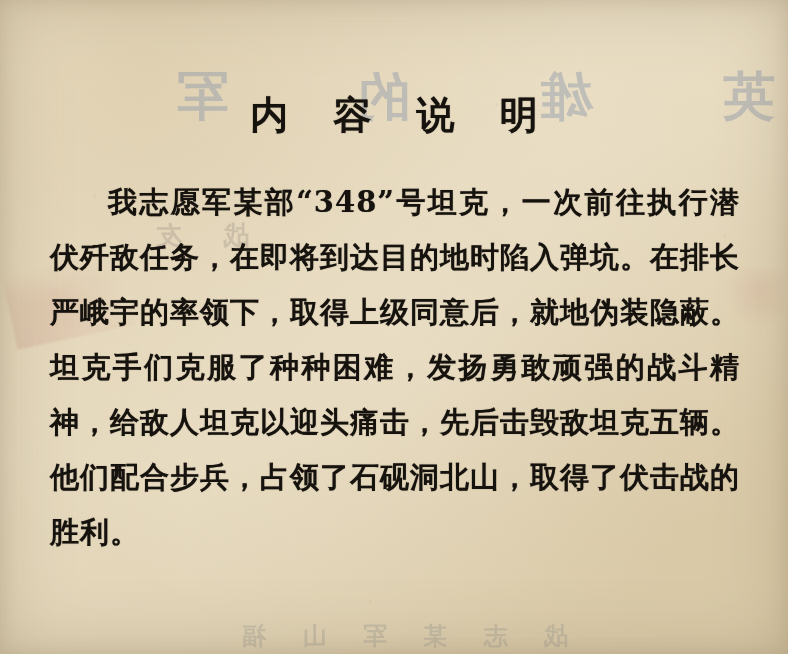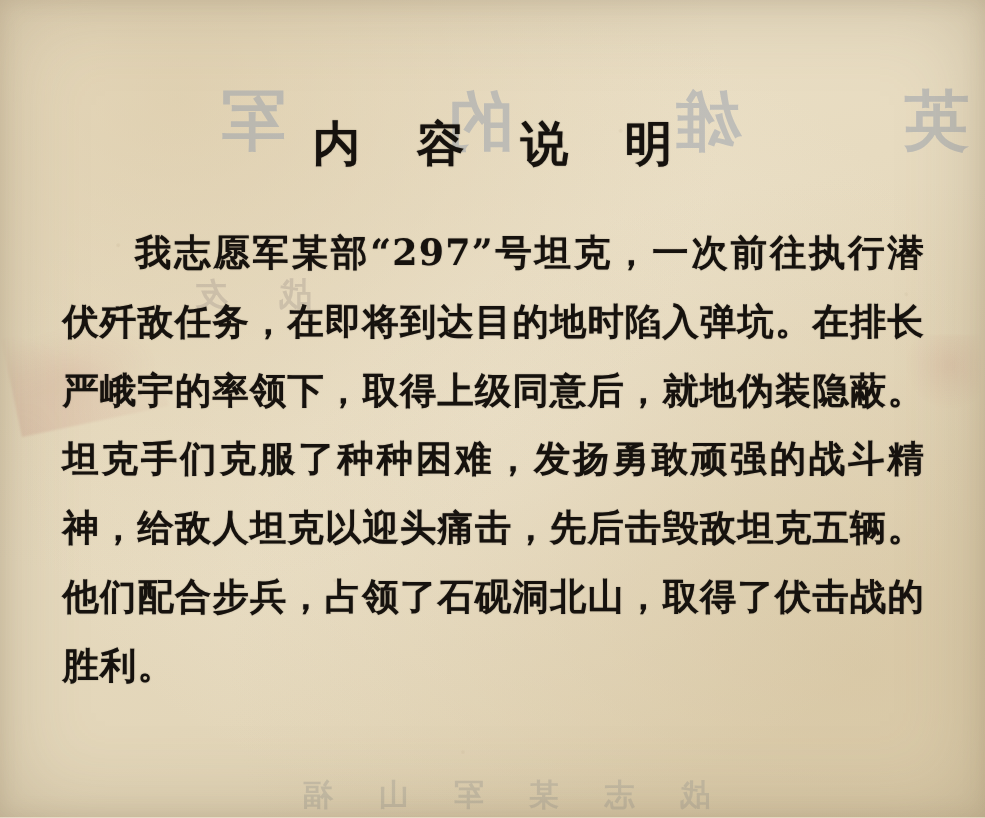--- a/index.html
+++ b/index.html
@@ -160,17 +160,17 @@
   <div id="bleed-mid" class="bleed">战 友</div>
   <div id="bleed-bottom" class="bleed">战 志 某 军 山 福</div>
 
   <div id="stamp-smudge"></div>
   <div id="stamp-smudge-right"></div>
 
   <div id="grain"></div>
 
   <div id="content">
     <div id="doc-title">内 容 说 明</div>
-    <div id="body-text">我志愿军某部“297”号坦克，一次前往执行潜伏歼敌任务，在即将到达目的地时陷入弹坑。在排长严峨宇的率领下，取得上级同意后，就地伪装隐蔽。坦克手们克服了种种困难，发扬勇敢顽强的战斗精神，给敌人坦克以迎头痛击，先后击毁敌坦克五辆。他们配合步兵，占领了石砚洞北山，取得了伏击战的胜利。</div>
+    <div id="body-text">我志愿军某部“348”号坦克，一次前往执行潜伏歼敌任务，在即将到达目的地时陷入弹坑。在排长严峨宇的率领下，取得上级同意后，就地伪装隐蔽。坦克手们克服了种种困难，发扬勇敢顽强的战斗精神，给敌人坦克以迎头痛击，先后击毁敌坦克五辆。他们配合步兵，占领了石砚洞北山，取得了伏击战的胜利。</div>
   </div>
 
   <div id="vignette"></div>
 </div>
 
 </body></html>

